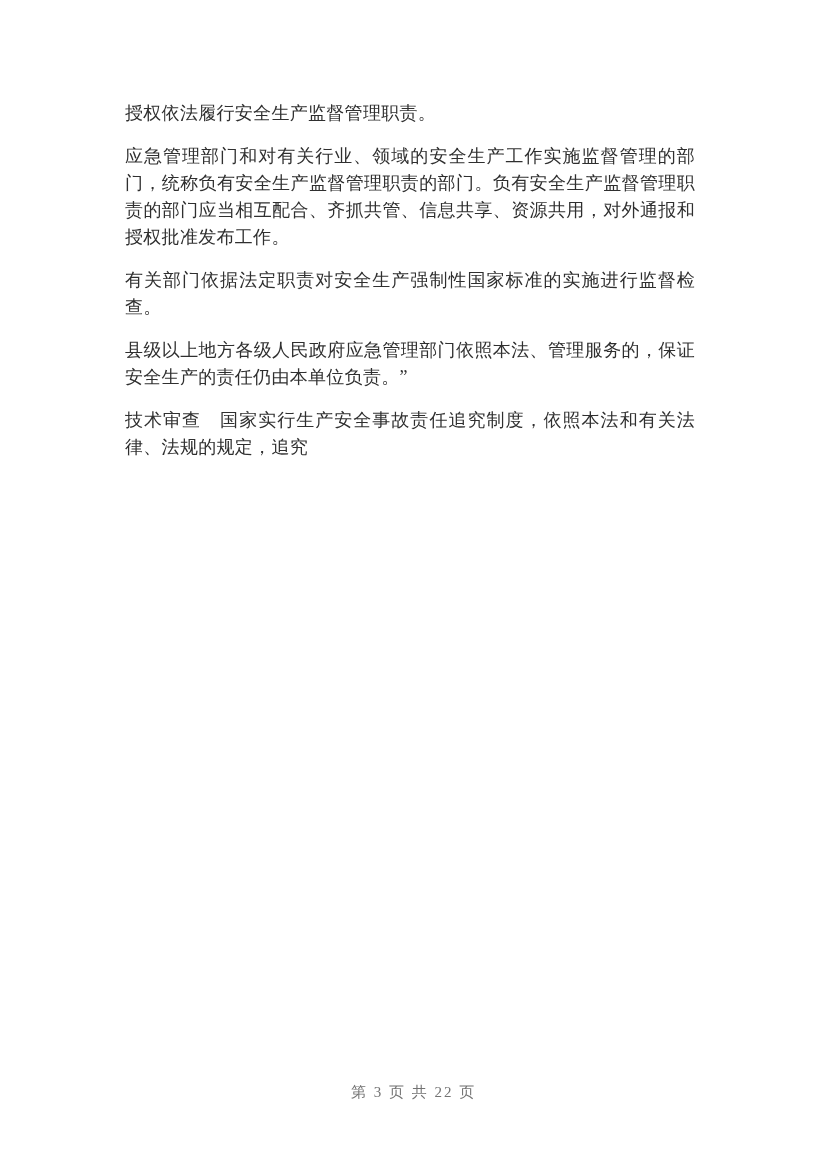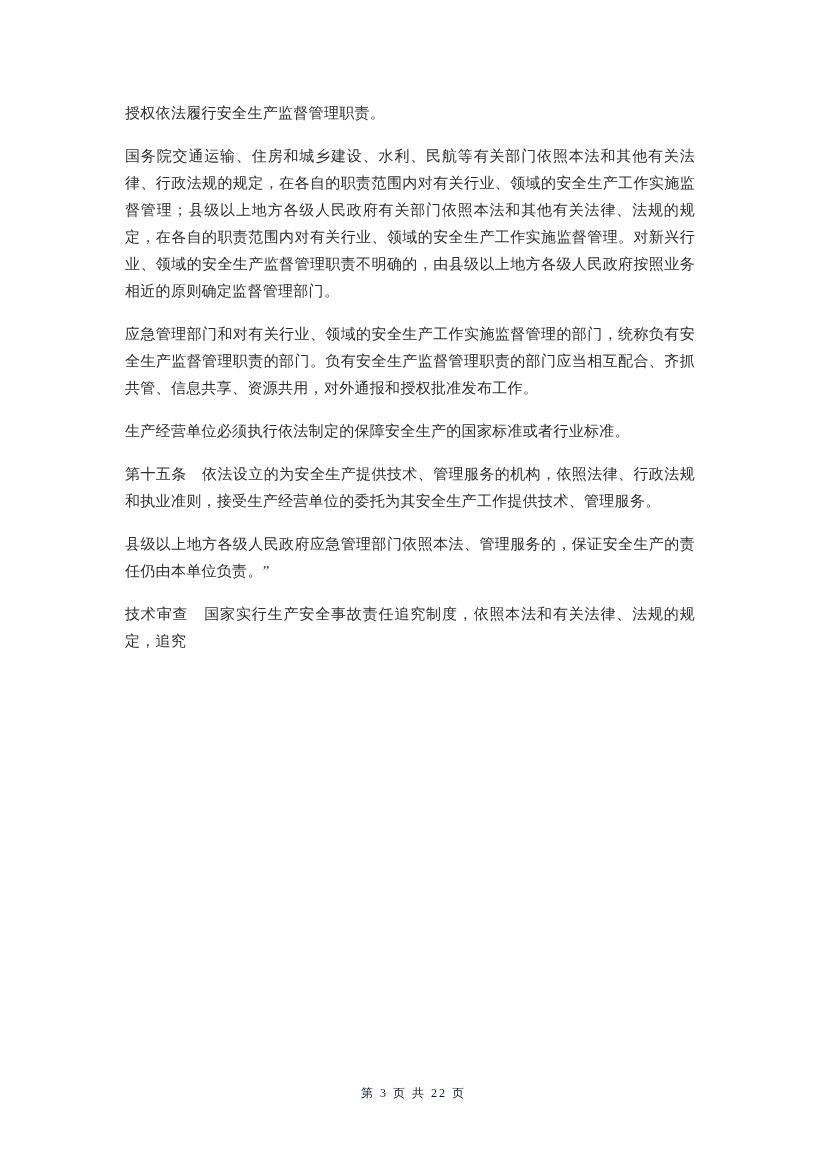--- a/index.html
+++ b/index.html
@@ -22,49 +22,47 @@
   }
   .content {
     position: absolute;
     top: 0;
     left: 0;
     right: 0;
     padding: 100px 124px 0 125px;
   }
   p.para {
     margin: 0 8px 16px 0;
-    font-size: 15px;
+    font-size: 18px;
     line-height: 27px;
     text-align: justify;
     letter-spacing: 0.3px;
     word-break: break-all;
   }
   .footer {
     position: absolute;
     top: 1083px;
     left: 0;
     width: 100%;
     text-align: center;
   }
   .footer span {
-    font-size: 12px;
+    font-size: 15px;
     letter-spacing: 2px;
-    color: #0f172a;
+    color: #737373;
   }
 </style>
 </head>
 <body>
 
 <div class="page">
   <div class="content">
 
   <p class="para">授权依法履行安全生产监督管理职责。</p>
-      <p class="para">国务院交通运输、住房和城乡建设、水利、民航等有关部门依照本法和其他有关法律、行政法规的规定，在各自的职责范围内对有关行业、领域的安全生产工作实施监督管理；县级以上地方各级人民政府有关部门依照本法和其他有关法律、法规的规定，在各自的职责范围内对有关行业、领域的安全生产工作实施监督管理。对新兴行业、领域的安全生产监督管理职责不明确的，由县级以上地方各级人民政府按照业务相近的原则确定监督管理部门。</p>
       <p class="para">应急管理部门和对有关行业、领域的安全生产工作实施监督管理的部门，统称负有安全生产监督管理职责的部门。负有安全生产监督管理职责的部门应当相互配合、齐抓共管、信息共享、资源共用，对外通报和授权批准发布工作。</p>
-      <p class="para">生产经营单位必须执行依法制定的保障安全生产的国家标准或者行业标准。</p>
-      <p class="para">第十五条　依法设立的为安全生产提供技术、管理服务的机构，依照法律、行政法规和执业准则，接受生产经营单位的委托为其安全生产工作提供技术、管理服务。</p>
+      <p class="para">有关部门依据法定职责对安全生产强制性国家标准的实施进行监督检查。</p>
       <p class="para">县级以上地方各级人民政府应急管理部门依照本法、管理服务的，保证安全生产的责任仍由本单位负责。”</p>
       <p class="para">技术审查　国家实行生产安全事故责任追究制度，依照本法和有关法律、法规的规定，追究</p>
     </div>
   <div class="footer">
     <span>第 3 页 共 22 页</span>
   </div>
 </div>
 
 </body></html>

